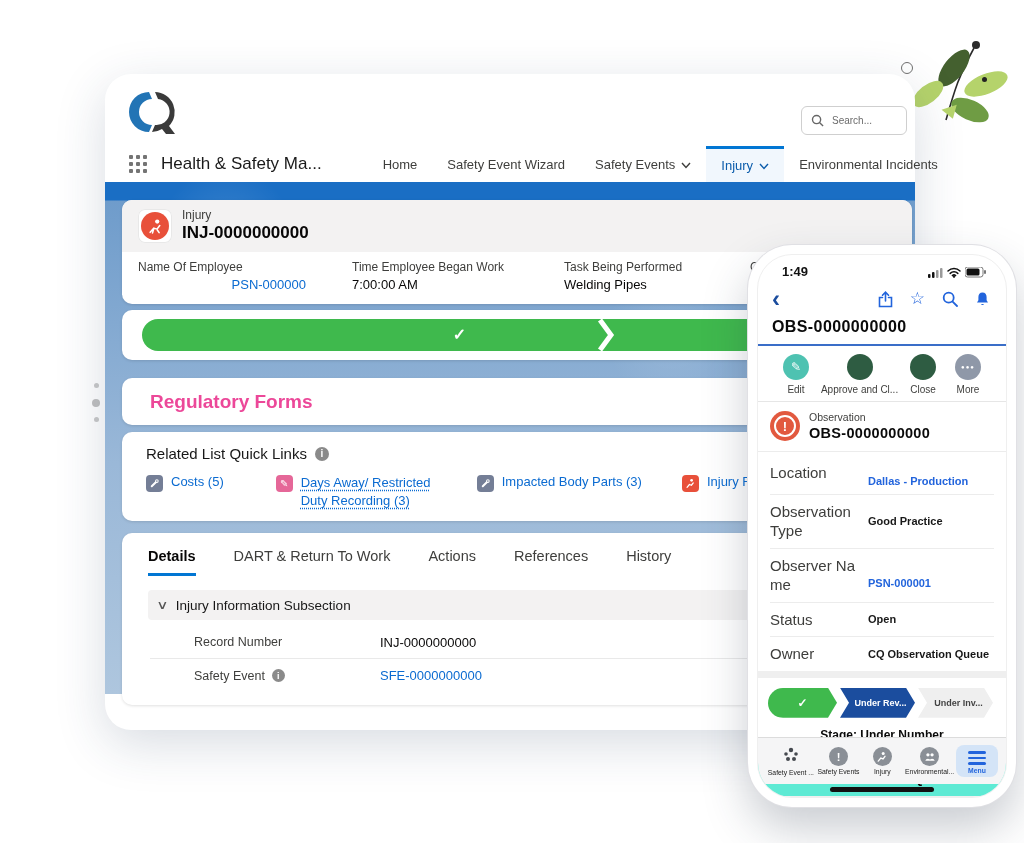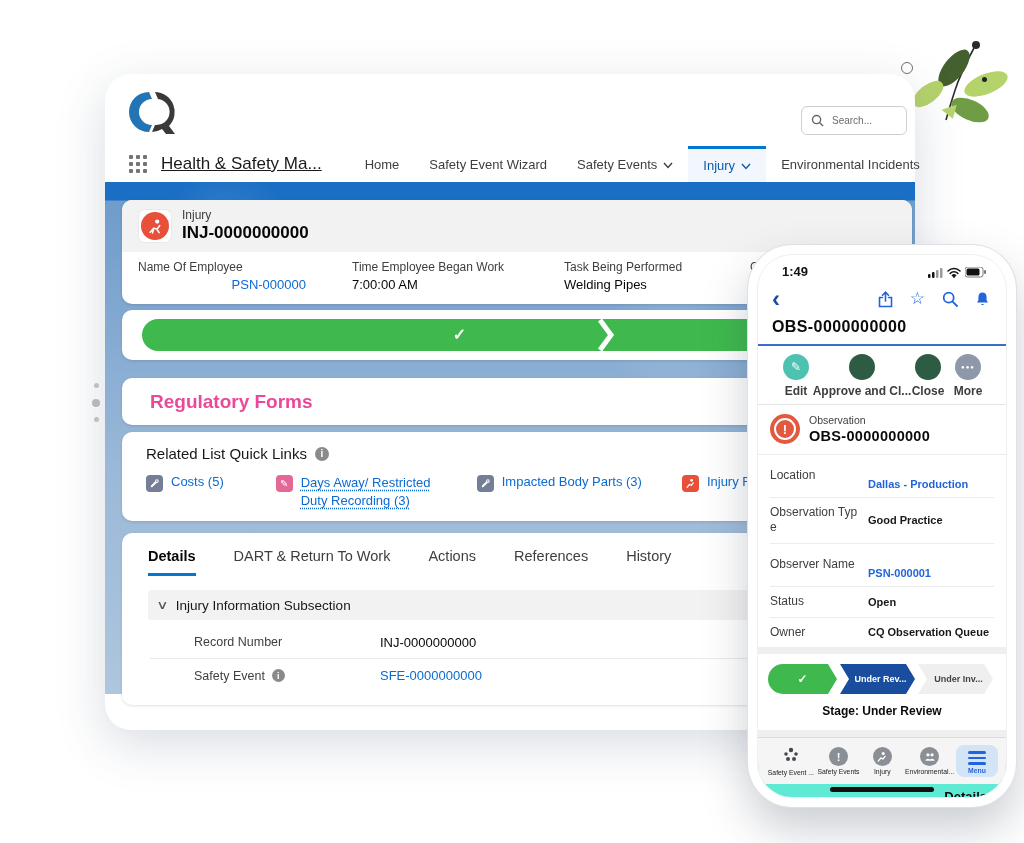--- a/index.html
+++ b/index.html
@@ -19,21 +19,21 @@
   
   .window{position:absolute;left:105px;top:74px;width:810px;height:656px;background:#fff;border-radius:26px;box-shadow:0 14px 50px rgba(40,60,95,.18);z-index:2;}
   .logo{position:absolute;left:20px;top:14px;}
   .search-box{position:absolute;right:8px;top:32px;width:106px;height:29px;border:1px solid #cfcfcf;border-radius:6px;display:flex;align-items:center;gap:6px;padding:0 9px;background:#fff;}
   .search-box input{border:none;outline:none;width:64px;font-size:10px;color:#555;background:transparent;}
   .search-box input::placeholder{color:#6b6b6b;}
 
   .navrow{position:absolute;left:22px;right:0;top:72px;height:36px;display:flex;align-items:stretch;}
   .waffle{width:22px;height:22px;align-self:center;display:grid;grid-template-columns:repeat(3,1fr);gap:3px;padding:2px;margin-right:12px;cursor:pointer;}
   .waffle i{width:4px;height:4px;background:#747474;border-radius:1px;}
-  .app-name{align-self:center;font-size:17px;color:#1a1a1a;margin-right:28px;white-space:nowrap;text-decoration:underline;}
+  .app-name{align-self:center;font-size:17px;color:#1a1a1a;margin-right:46px;white-space:nowrap;}
   .tabs{display:flex;align-items:stretch;}
   .tab{display:flex;align-items:center;gap:6px;font-size:13px;color:#3e3e3c;padding:0 15px;cursor:pointer;white-space:nowrap;}
   .tab.active{background:#f1f7fd;border-top:3px solid #0176d3;color:#0b5cab;}
   .chev-dn{width:10px;height:7px;}
 
   .content{position:absolute;left:0;right:0;top:108px;height:512px;
     background:linear-gradient(180deg,#1a6ec4 0px,#1a6ec4 18px,#6f9ccb 19px,#9ab8d8 55%,#aec6de 100%);}
   .content:after{content:"";position:absolute;inset:0;
     background:radial-gradient(circle at 15% 10%,rgba(255,255,255,.10) 0 2%,transparent 8%),
                radial-gradient(circle at 70% 30%,rgba(255,255,255,.08) 0 3%,transparent 10%),
@@ -104,29 +104,29 @@
   .tb-icons{display:flex;align-items:center;gap:17px;}
   .tb-icons .ic{color:#2264dc;cursor:pointer;display:flex;}
   .star-glyph{font-size:17px;color:#2264dc;line-height:14px;}
   .p-title{padding:10px 14px 8px 14px;font-size:16px;font-weight:700;letter-spacing:.4px;color:#0a0a0a;border-bottom:2px solid #3a6ec8;}
   .p-actions{display:flex;justify-content:space-between;padding:8px 18px 6px 18px;border-bottom:1px solid #e6e6e6;}
   .pa{display:flex;flex-direction:column;align-items:center;gap:4px;cursor:pointer;min-width:40px;}
   .pa-circle{width:26px;height:26px;border-radius:50%;display:flex;align-items:center;justify-content:center;color:#fff;}
   .pa-circle.teal{background:#4ec2b1;}
   .pa-circle.green{background:#2e5c42;}
   .pa-circle.gray{background:#8f98a8;font-size:9px;letter-spacing:1px;}
-  .pa-label{font-size:12px;color:#3e3e3c;white-space:nowrap;font-weight:bold;}
+  .pa-label{font-size:10px;color:#3e3e3c;white-space:nowrap;}
   .p-rec{display:flex;align-items:center;gap:9px;padding:9px 12px;border-bottom:1px solid #ececec;}
   .obs-icon{width:30px;height:30px;border-radius:50%;background:#e2593f;display:flex;align-items:center;justify-content:center;flex:0 0 auto;}
   .obs-inner{width:22px;height:22px;border:2px solid #fff;border-radius:50%;color:#fff;font-weight:700;font-size:13px;display:flex;align-items:center;justify-content:center;}
   .p-rec-entity{font-size:10.5px;color:#3e3e3c;line-height:1.2;}
   .p-rec-num{font-size:14.5px;font-weight:700;color:#0a0a0a;letter-spacing:.3px;line-height:1.25;}
   .p-fields{padding:0 12px;}
   .pf-row{display:flex;align-items:center;padding:7px 0;border-bottom:1px solid #ececec;}
-  .pf-label{width:88px;font-size:12px;color:#3e3e3c;word-break:break-all;line-height:1.3;flex:0 0 auto;margin-right:10px;}
+  .pf-label{width:88px;font-size:15px;color:#3e3e3c;word-break:break-all;line-height:1.3;flex:0 0 auto;margin-right:10px;}
   .pf-value{font-size:11px;font-weight:700;color:#181818;}
   .pf-value.link{color:#2264dc;cursor:pointer;margin-top:16px;}
   .gray-band{height:7px;background:#efefef;}
   .p-stage{padding:10px 10px 12px 10px;}
   .stage-row{display:flex;height:30px;}
   .chv{position:relative;display:flex;align-items:center;justify-content:center;font-size:9px;font-weight:700;margin-right:3px;}
   .chv.done{width:72px;background:#3fb94d;color:#fff;border-radius:15px 0 0 15px;clip-path:polygon(0 0,calc(100% - 9px) 0,100% 50%,calc(100% - 9px) 100%,0 100%);}
   .chv.current{width:78px;background:#1b4d9e;color:#fff;clip-path:polygon(0 0,calc(100% - 9px) 0,100% 50%,calc(100% - 9px) 100%,0 100%,9px 50%);padding-left:6px;}
   .chv.next{width:78px;background:#efefef;color:#444;clip-path:polygon(0 0,calc(100% - 9px) 0,100% 50%,calc(100% - 9px) 100%,0 100%,9px 50%);padding-left:6px;}
   .stage-caption{text-align:center;font-size:12px;font-weight:700;color:#0a0a0a;margin-top:10px;}
@@ -457,21 +457,21 @@
       <div class="gray-band"></div>
 
       <div class="p-stage">
         <div class="stage-row">
           <div class="chv done">
               <span style="font-size:12px;">✓</span>
             </div>
           <div class="chv current">Under Rev...</div>
           <div class="chv next">Under Inv...</div>
         </div>
-        <div class="stage-caption">Stage: Under Review</div>
+        <div class="stage-caption">Stage: Under Number</div>
       </div>
 
       <div class="gray-band"></div>
       <div class="p-section">
         <span class="p-sec-label">Related Quick Links</span>
         <span class="p-sec-chev">›</span>
       </div>
       <div class="gray-band"></div>
       <div class="p-section">
         <span class="p-sec-label">Details</span>

